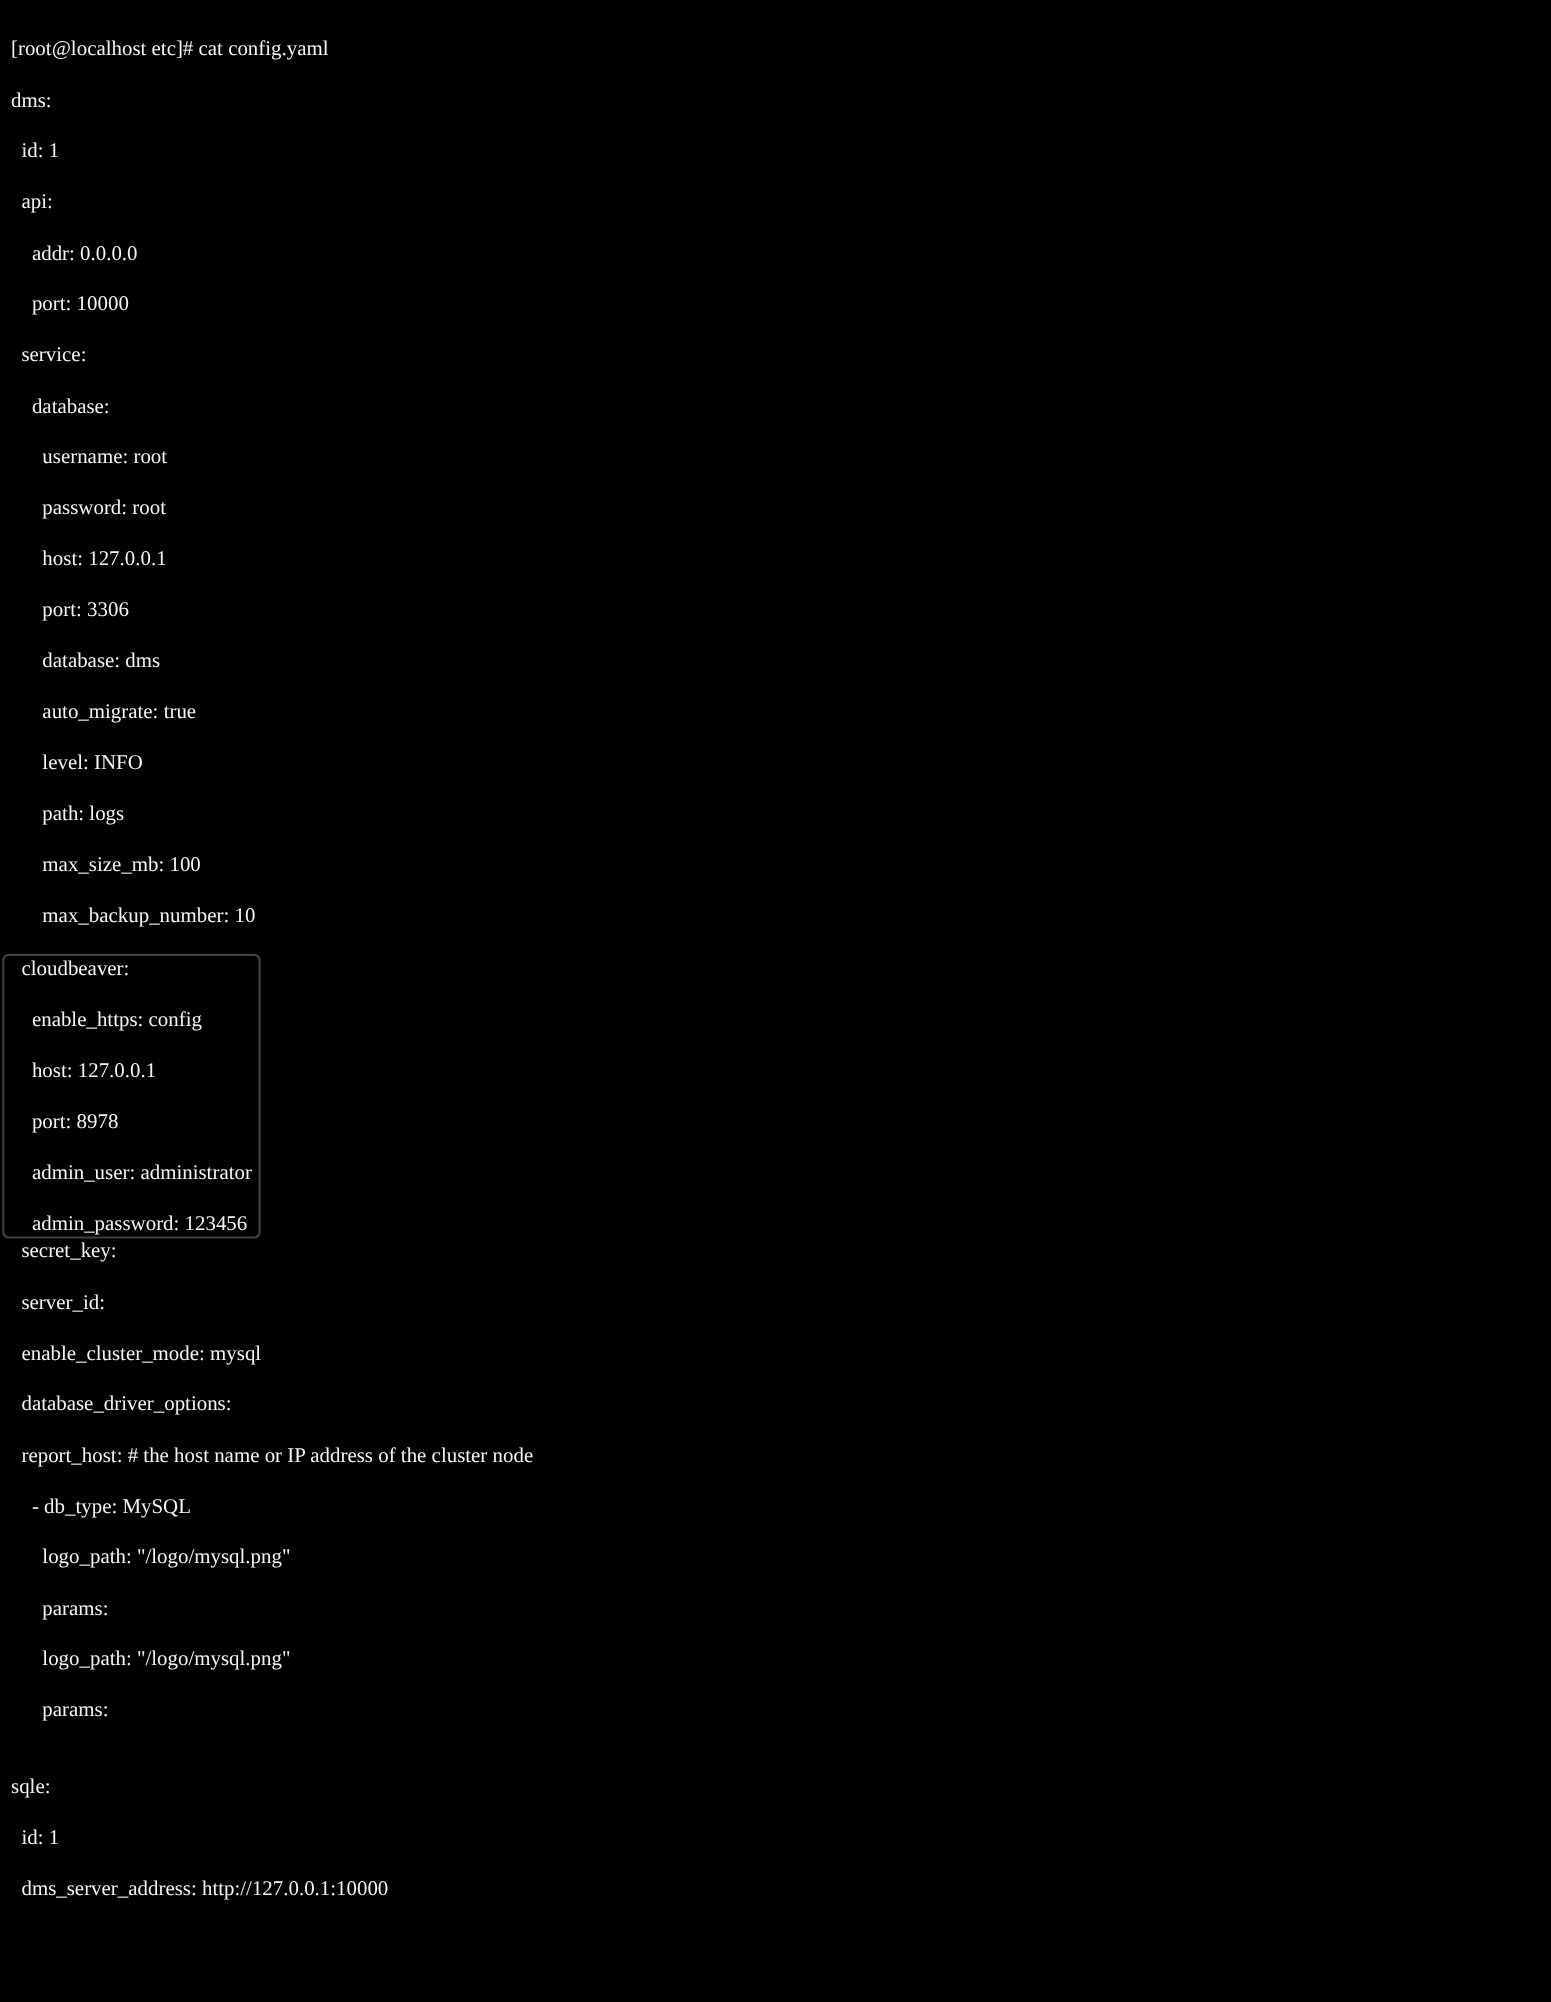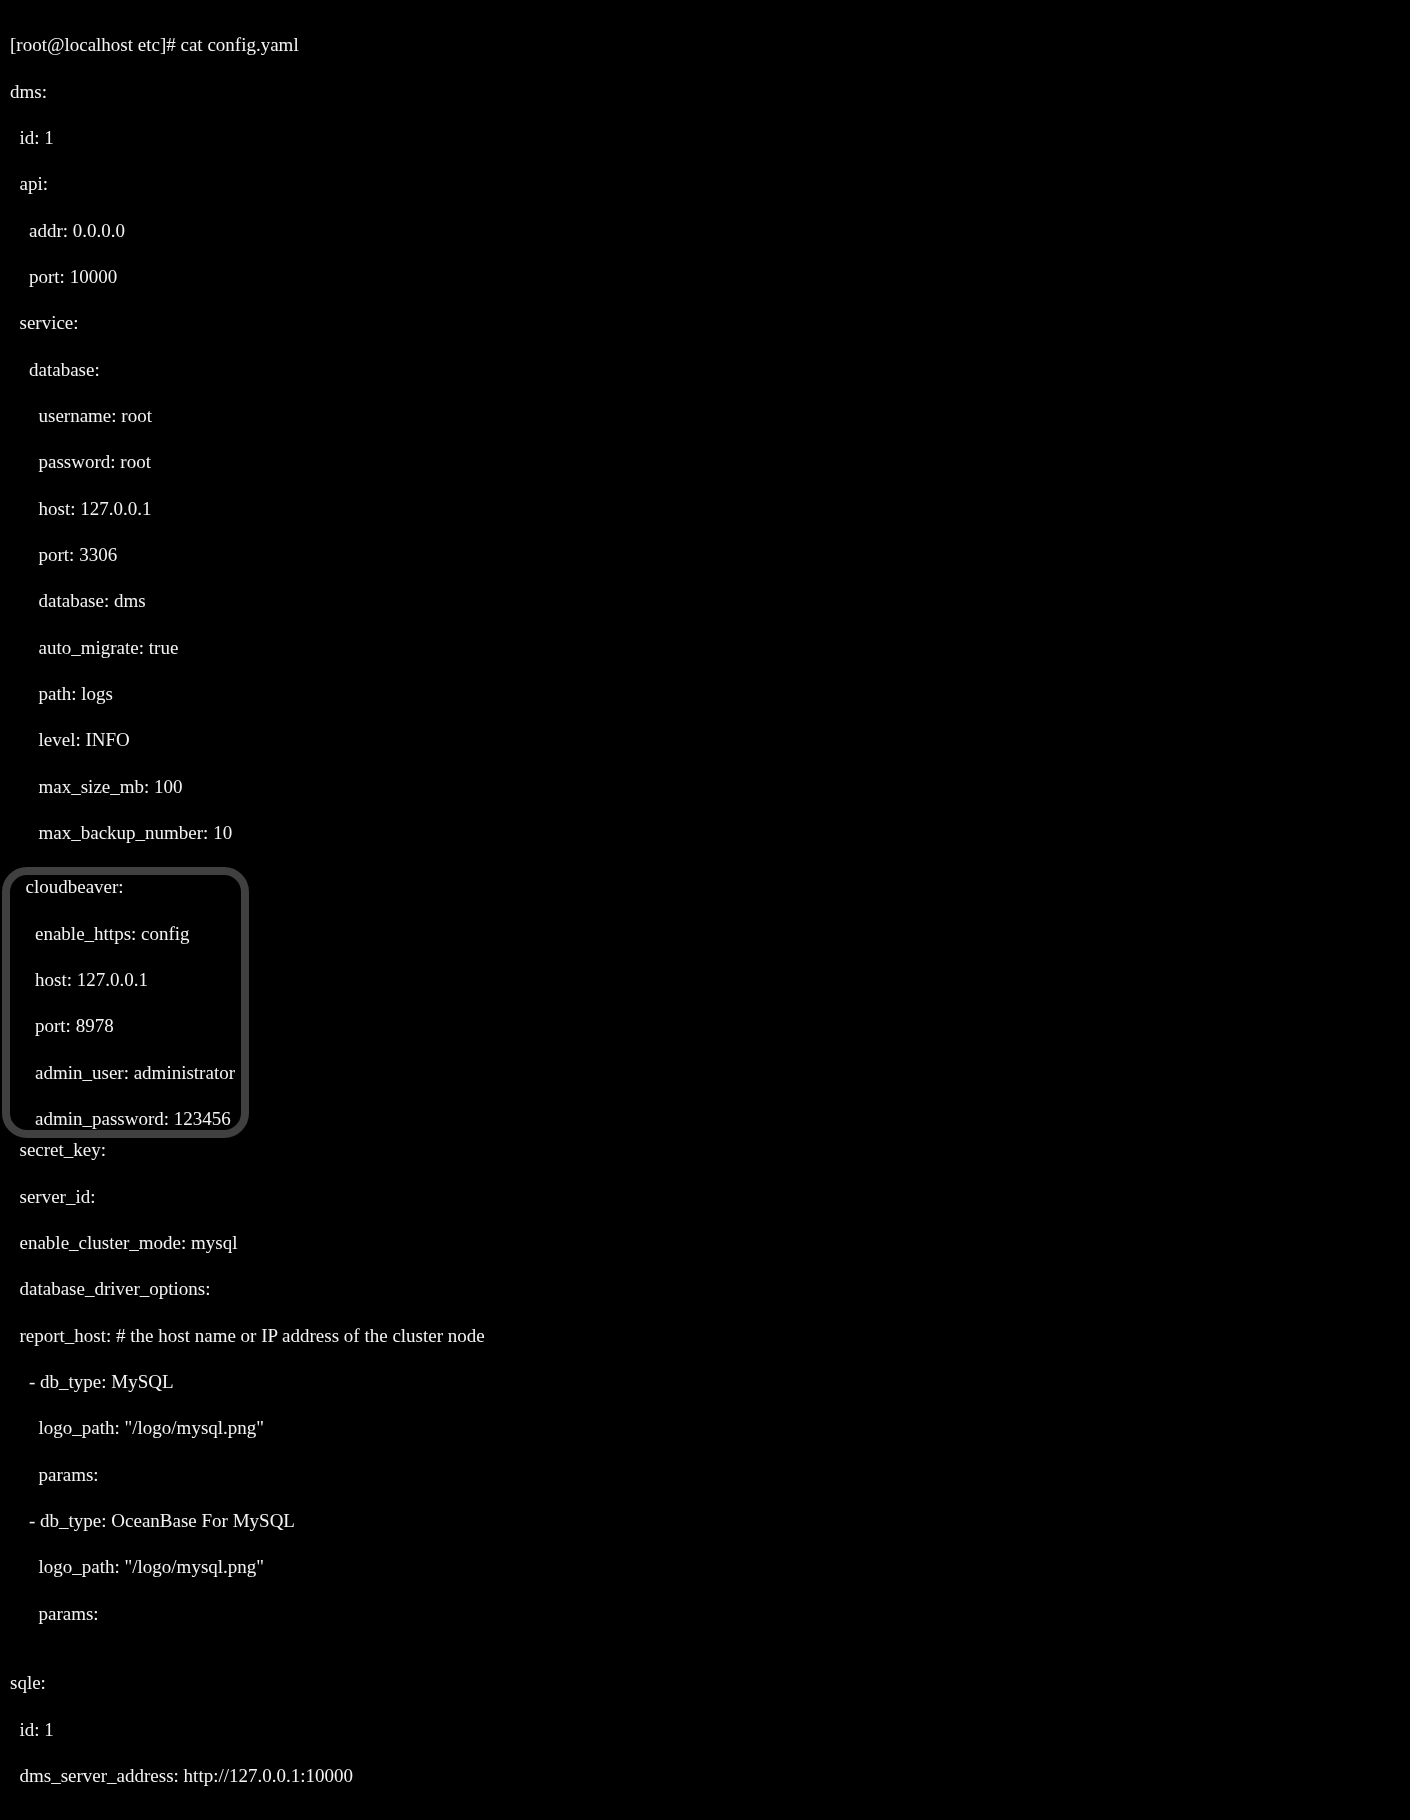--- a/index.html
+++ b/index.html
@@ -9,22 +9,22 @@
     color: #f4f4f4;
     font-family: "SFMono-Regular", "Menlo", "Consolas", "Liberation Mono", monospace;
     font-size: 19px;
     line-height: 1.22;
   }
   .terminal {
     padding: 10px 10px;
     white-space: pre;
   }
   .highlight-box {
-    border: 8px solid #404040;
-    border-radius: 25px;
+    border: 2px solid #404040;
+    border-radius: 6px;
     display: inline-block;
     padding: 0px 6px 0px 6px;
     margin-left: -8px;
   }
   .line { display: block; font-family: Liberation Serif, serif; }
 </style>
 </head>
 <body>
 
 <div class="terminal">
@@ -35,39 +35,38 @@
 <span class="line">    addr: 0.0.0.0</span>
 <span class="line">    port: 10000</span>
 <span class="line">  service:</span>
 <span class="line">    database:</span>
 <span class="line">      username: root</span>
 <span class="line">      password: root</span>
 <span class="line">      host: 127.0.0.1</span>
 <span class="line">      port: 3306</span>
 <span class="line">      database: dms</span>
 <span class="line">      auto_migrate: true</span>
+<span class="line">      level: INFO</span>
 <span class="line">      path: logs</span>
-<span class="line">      level: INFO</span>
 <span class="line">      max_size_mb: 100</span>
 <span class="line">      max_backup_number: 10</span>
 <span class="highlight-box"><span class="line">  cloudbeaver:</span>
 <span class="line">    enable_https: config</span>
 <span class="line">    host: 127.0.0.1</span>
 <span class="line">    port: 8978</span>
 <span class="line">    admin_user: administrator</span>
 <span class="line">    admin_password: 123456</span></span>
 <span class="line">  secret_key:</span>
 <span class="line">  server_id:</span>
 <span class="line">  enable_cluster_mode: mysql</span>
 <span class="line">  database_driver_options:</span>
 <span class="line">  report_host: # the host name or IP address of the cluster node</span>
 <span class="line">    - db_type: MySQL</span>
 <span class="line">      logo_path: "/logo/mysql.png"</span>
 <span class="line">      params:</span>
-<span class="line">    - db_type: OceanBase For MySQL</span>
 <span class="line">      logo_path: "/logo/mysql.png"</span>
 <span class="line">      params:</span>
 <span class="line"></span>
 <span class="line">sqle:</span>
 <span class="line">  id: 1</span>
 <span class="line">  dms_server_address: http://127.0.0.1:10000</span>
 
 
 
 

